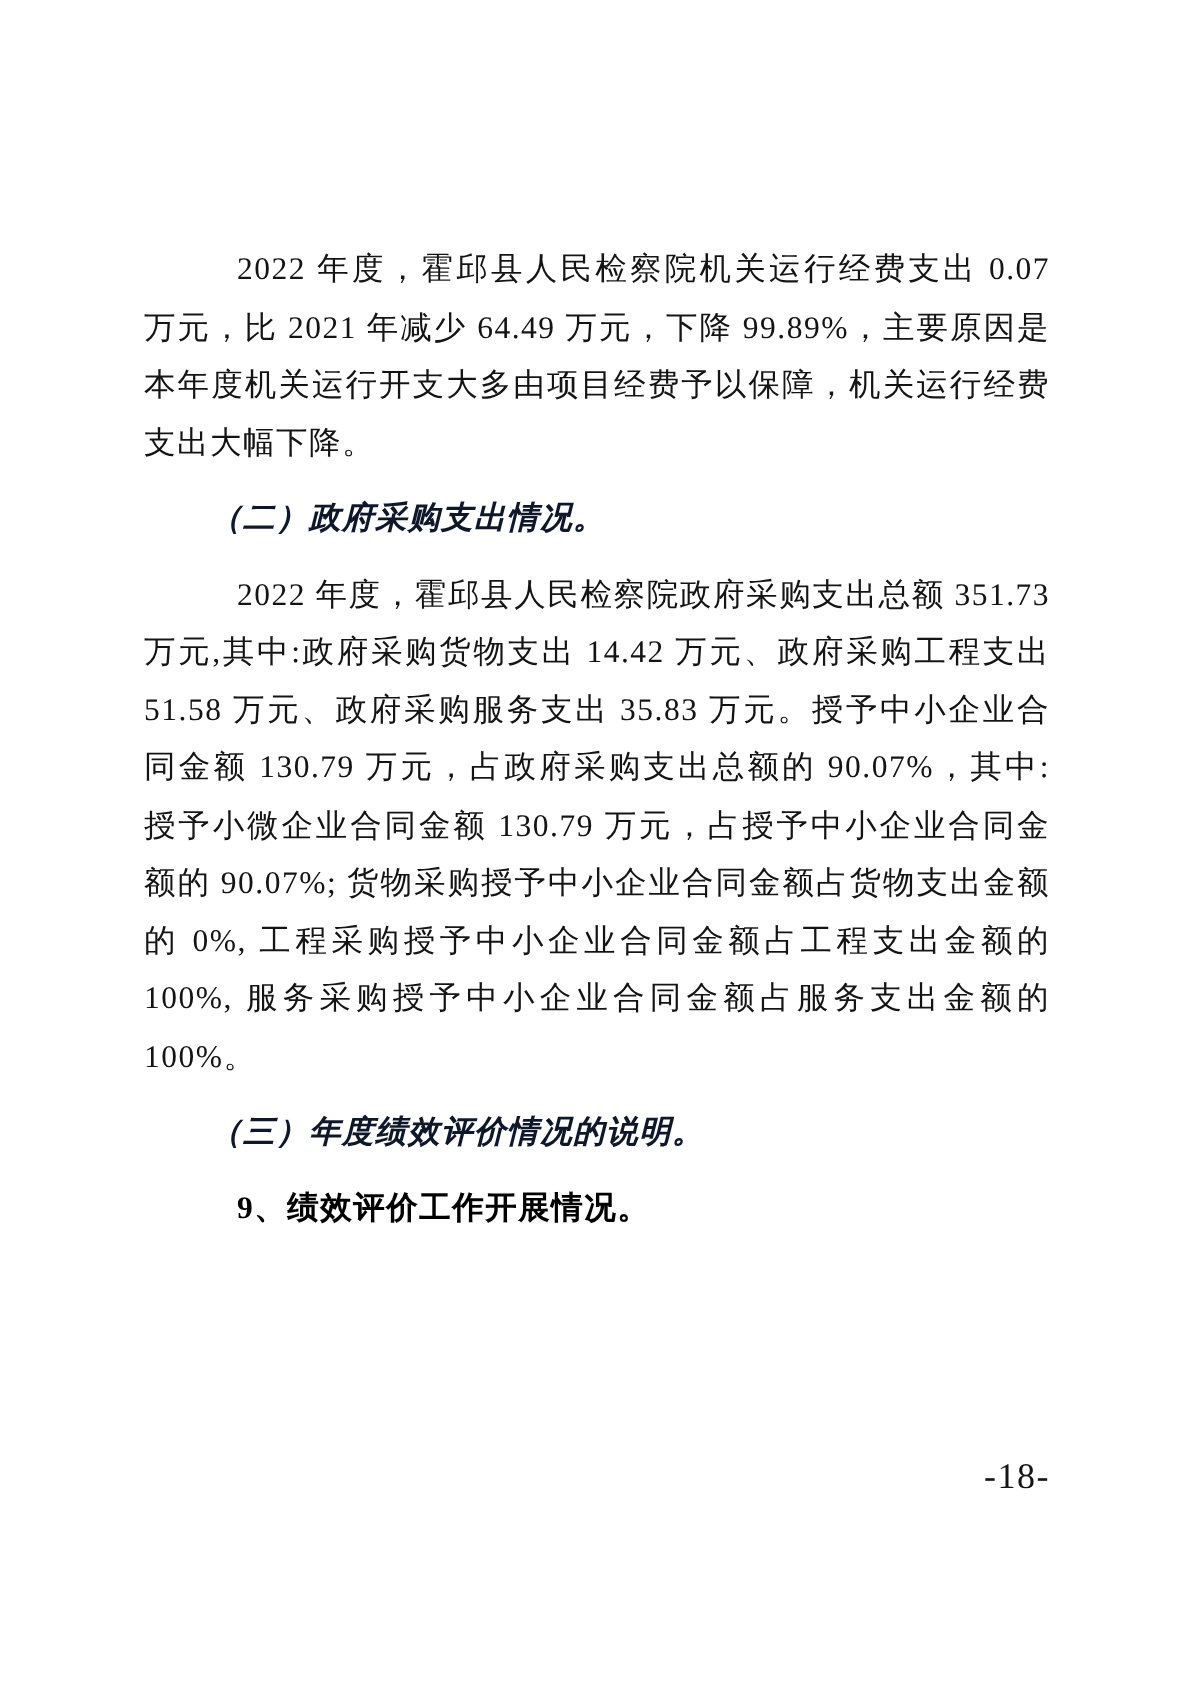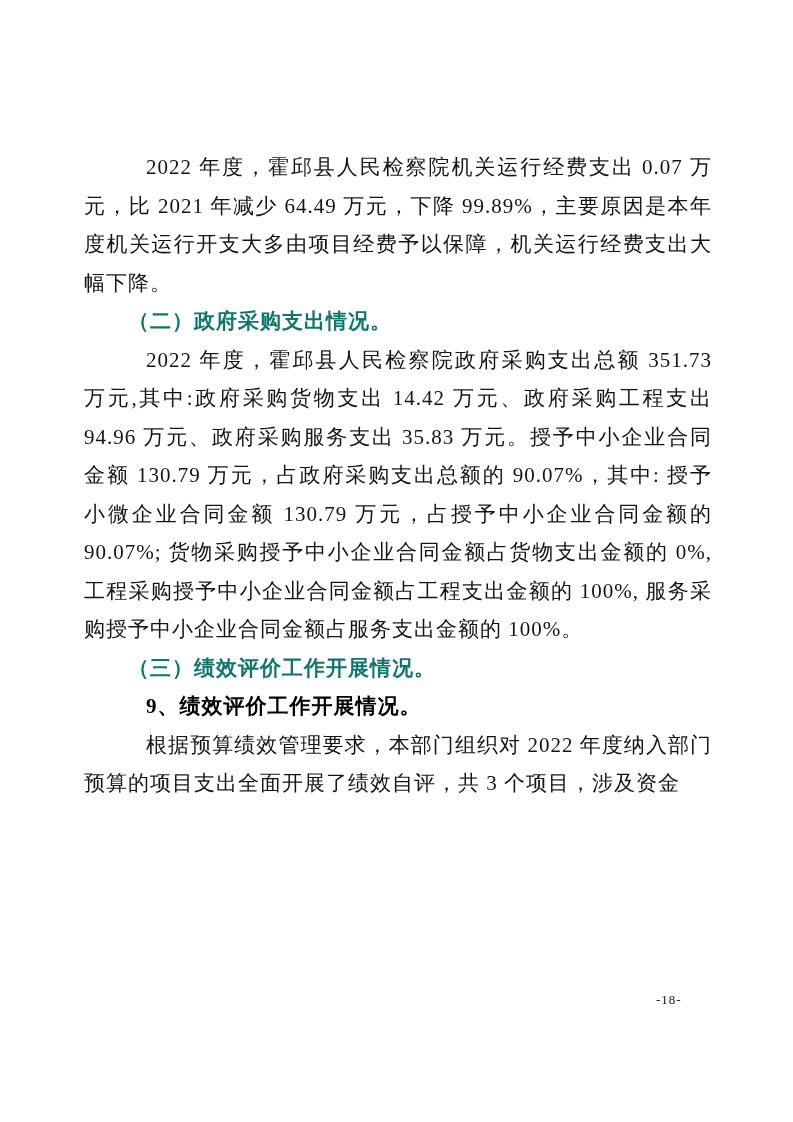--- a/index.html
+++ b/index.html
@@ -20,54 +20,54 @@
     position: absolute;
     top: 148px;
     left: 84px;
     width: 628px;
     font-size: 21px;
     line-height: 38.5px;
     letter-spacing: 1px;
     text-align: justify;
   }
   .doc-content p {
-    margin: 0;
+    margin: 12px;
     padding: 0;
   }
   .para {
     text-indent: 62px;
     font-weight: normal;
     color: #141414;
   }
   .heading {
     text-indent: 44px;
     font-weight: bold;
-    color: #0f766e;
+    color: #0f172a;
+    font-style: italic;
   }
   .subheading {
     text-indent: 62px;
     font-weight: bold;
     color: #000000;
   }
   .page-number {
     position: absolute;
-    top: 992px;
+    top: 972px;
     left: 656px;
-    font-size: 13px;
+    font-size: 24px;
     letter-spacing: 1px;
     color: #141414;
     font-family: "Liberation Serif", "DejaVu Serif", serif;
   }
 </style>
 </head>
 <body>
 
 <div class="page">
   <main class="doc-content" id="doc-content">
       <p class="para">2022 年度，霍邱县人民检察院机关运行经费支出 0.07 万元，比 2021 年减少 64.49 万元，下降 99.89%，主要原因是本年度机关运行开支大多由项目经费予以保障，机关运行经费支出大幅下降。</p>
       <p class="heading">（二）政府采购支出情况。</p>
-      <p class="para">2022 年度，霍邱县人民检察院政府采购支出总额 351.73 万元,其中:政府采购货物支出 14.42 万元、政府采购工程支出 94.96 万元、政府采购服务支出 35.83 万元。授予中小企业合同金额 130.79 万元，占政府采购支出总额的 90.07%，其中: 授予小微企业合同金额 130.79 万元，占授予中小企业合同金额的 90.07%; 货物采购授予中小企业合同金额占货物支出金额的 0%, 工程采购授予中小企业合同金额占工程支出金额的 100%, 服务采购授予中小企业合同金额占服务支出金额的 100%。</p>
-      <p class="heading">（三）绩效评价工作开展情况。</p>
+      <p class="para">2022 年度，霍邱县人民检察院政府采购支出总额 351.73 万元,其中:政府采购货物支出 14.42 万元、政府采购工程支出 51.58 万元、政府采购服务支出 35.83 万元。授予中小企业合同金额 130.79 万元，占政府采购支出总额的 90.07%，其中: 授予小微企业合同金额 130.79 万元，占授予中小企业合同金额的 90.07%; 货物采购授予中小企业合同金额占货物支出金额的 0%, 工程采购授予中小企业合同金额占工程支出金额的 100%, 服务采购授予中小企业合同金额占服务支出金额的 100%。</p>
+      <p class="heading">（三）年度绩效评价情况的说明。</p>
       <p class="subheading">9、绩效评价工作开展情况。</p>
-      <p class="para">根据预算绩效管理要求，本部门组织对 2022 年度纳入部门预算的项目支出全面开展了绩效自评，共 3 个项目，涉及资金</p>
     </main>
   <div class="page-number">-18-</div>
 </div>
 
 </body></html>

